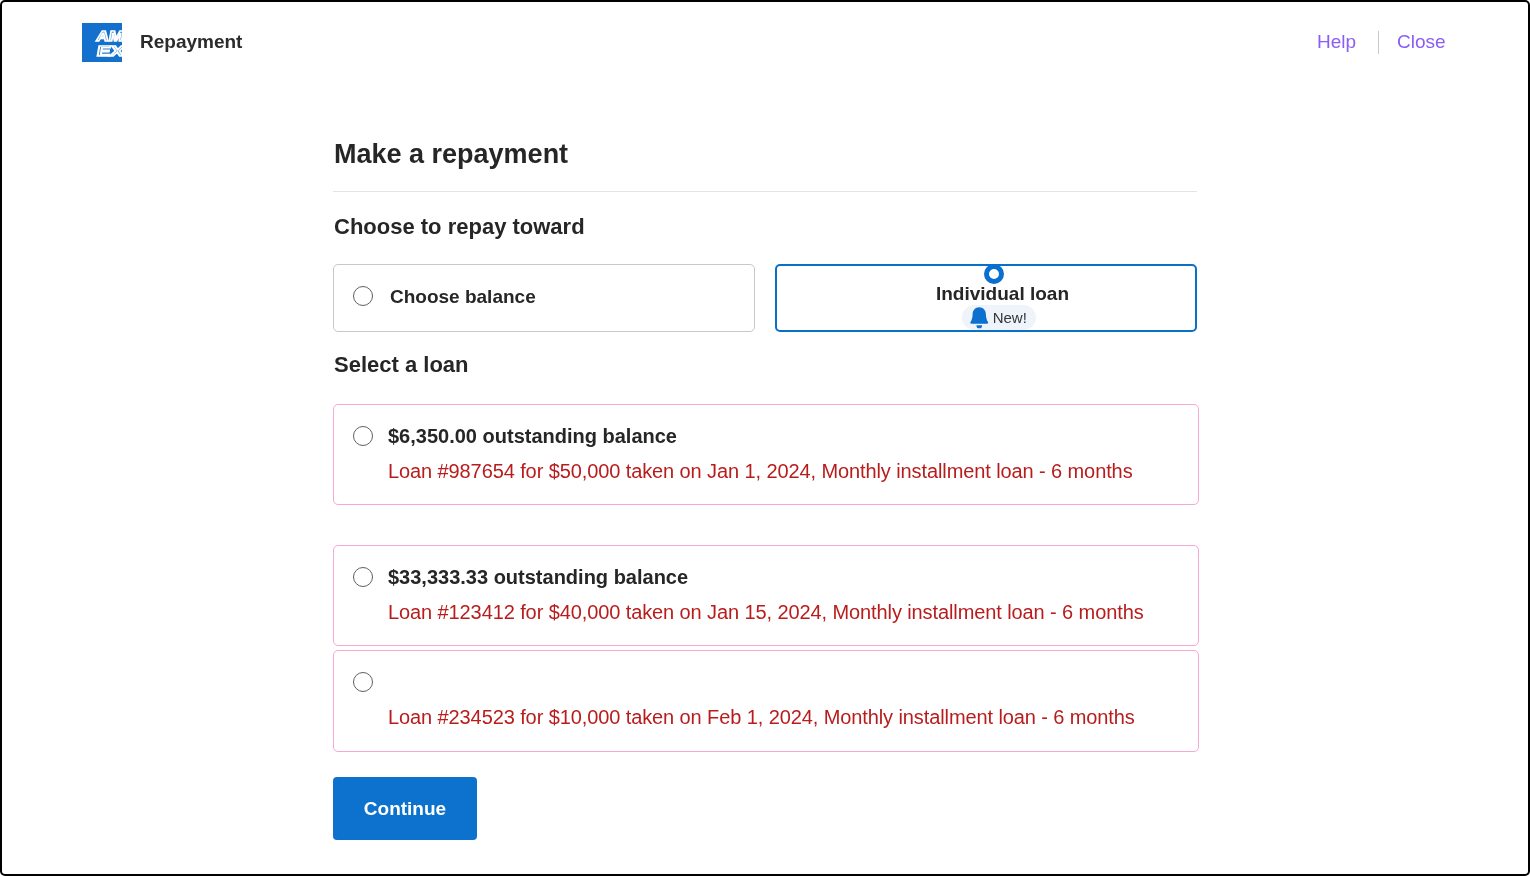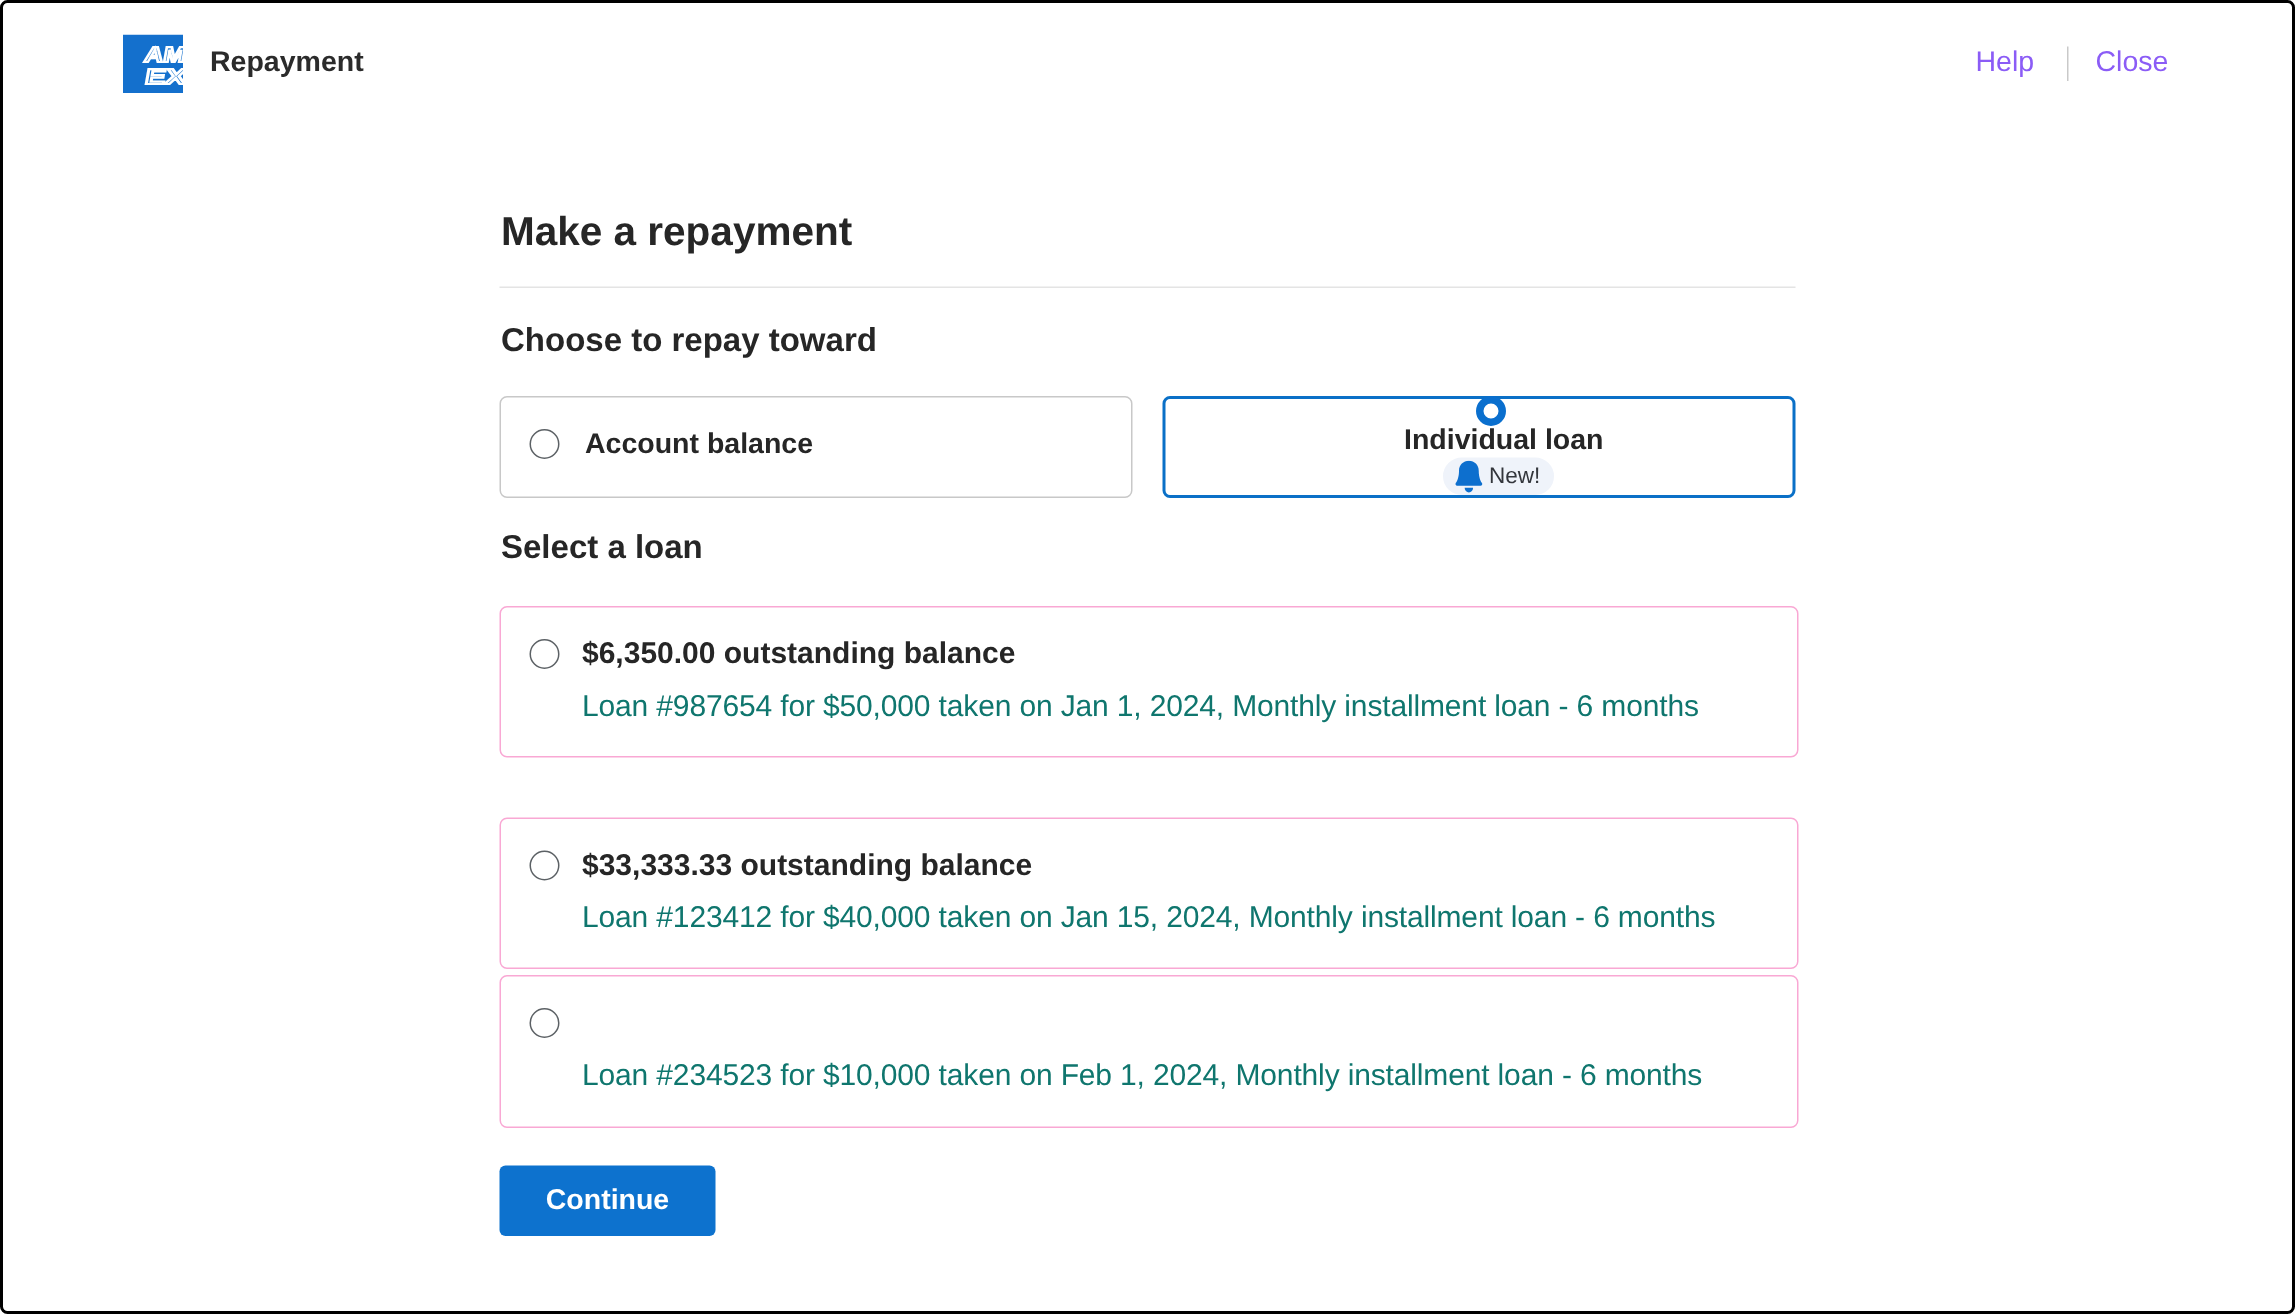--- a/index.html
+++ b/index.html
@@ -39,24 +39,24 @@
            display:flex; align-items:center; padding:0 9px 0 8px; }
   .badge svg { display:block; }
   .badge span { font-size:15px; color:#33363c; margin-left:4px; }
   .badge { position:relative; top:0px; }
 
   .loan { position:absolute; left:333px; width:866px; height:101px;
           border:1px solid #f9a8d4; border-radius:5px; background:#fff; }
   .loan .radio { position:absolute; left:19px; top:21px; }
   .loan .t { position:absolute; left:54px; top:21px; font-size:20px; font-weight:bold;
              color:#262626; line-height:1; }
-  .loan .d { position:absolute; left:54px; top:56px; font-size:20px; color:#0f766e;
+  .loan .d { position:absolute; left:54px; top:56px; font-size:20px; color:#b91c1c;
              line-height:1; letter-spacing:-0.1px; }
 
-  .btn { left:333px; top:777px; width:144px; height:47px; background:#0d72ce;
+  .btn { left:333px; top:777px; width:144px; height:63px; background:#0d72ce;
          border-radius:4px; display:flex; align-items:center; justify-content:center;
          color:#fff; font-size:19px; font-weight:bold; }
 </style>
 </head>
 <body>
 <div class="border"></div>
 <div>
   <svg class="abs hdr-logo" width="40" height="39" viewBox="0 0 40 39">
     <rect width="40" height="39" fill="#1470cd"></rect>
     <g font-family="'Liberation Sans', sans-serif" font-weight="bold" font-size="14.5" fill="#1470cd" stroke="#ffffff" stroke-width="1.5" text-anchor="end" transform="skewX(-10)">
@@ -69,21 +69,21 @@
   <div class="abs hdr-div"></div>
   <div class="abs hdr-close blue">Close</div>
 
   <div class="abs h1">Make a repayment</div>
   <div class="abs rule"></div>
   <div class="abs h2a">Choose to repay toward</div>
 
   <div class="abs segrow">
     <div class="seg seg1">
       <div class="radio"></div>
-      <div class="seg-label">Account balance</div>
+      <div class="seg-label">Choose balance</div>
     </div>
     <div class="seg seg2">
       <div class="radio-on"></div>
       <div class="seg-label">Individual loan</div>
       <div class="badge">
         <svg width="18.5" height="22" viewBox="2.2 1.3 19.6 23.4">
           <path fill="#0d6fce" d="M12 1.5c-3.9 0-7 3.1-7 7 0 4.4-1.2 7.2-2.3 8.8-.5.8 0 1.9 1 1.9h16.6c1 0 1.5-1.1 1-1.9-1.1-1.6-2.3-4.4-2.3-8.8 0-3.9-3.1-7-7-7z"></path>
           <path fill="#0d6fce" d="M9 20.6a3 3.4 0 0 0 6 0z"></path>
         </svg>
         <span>New!</span>

